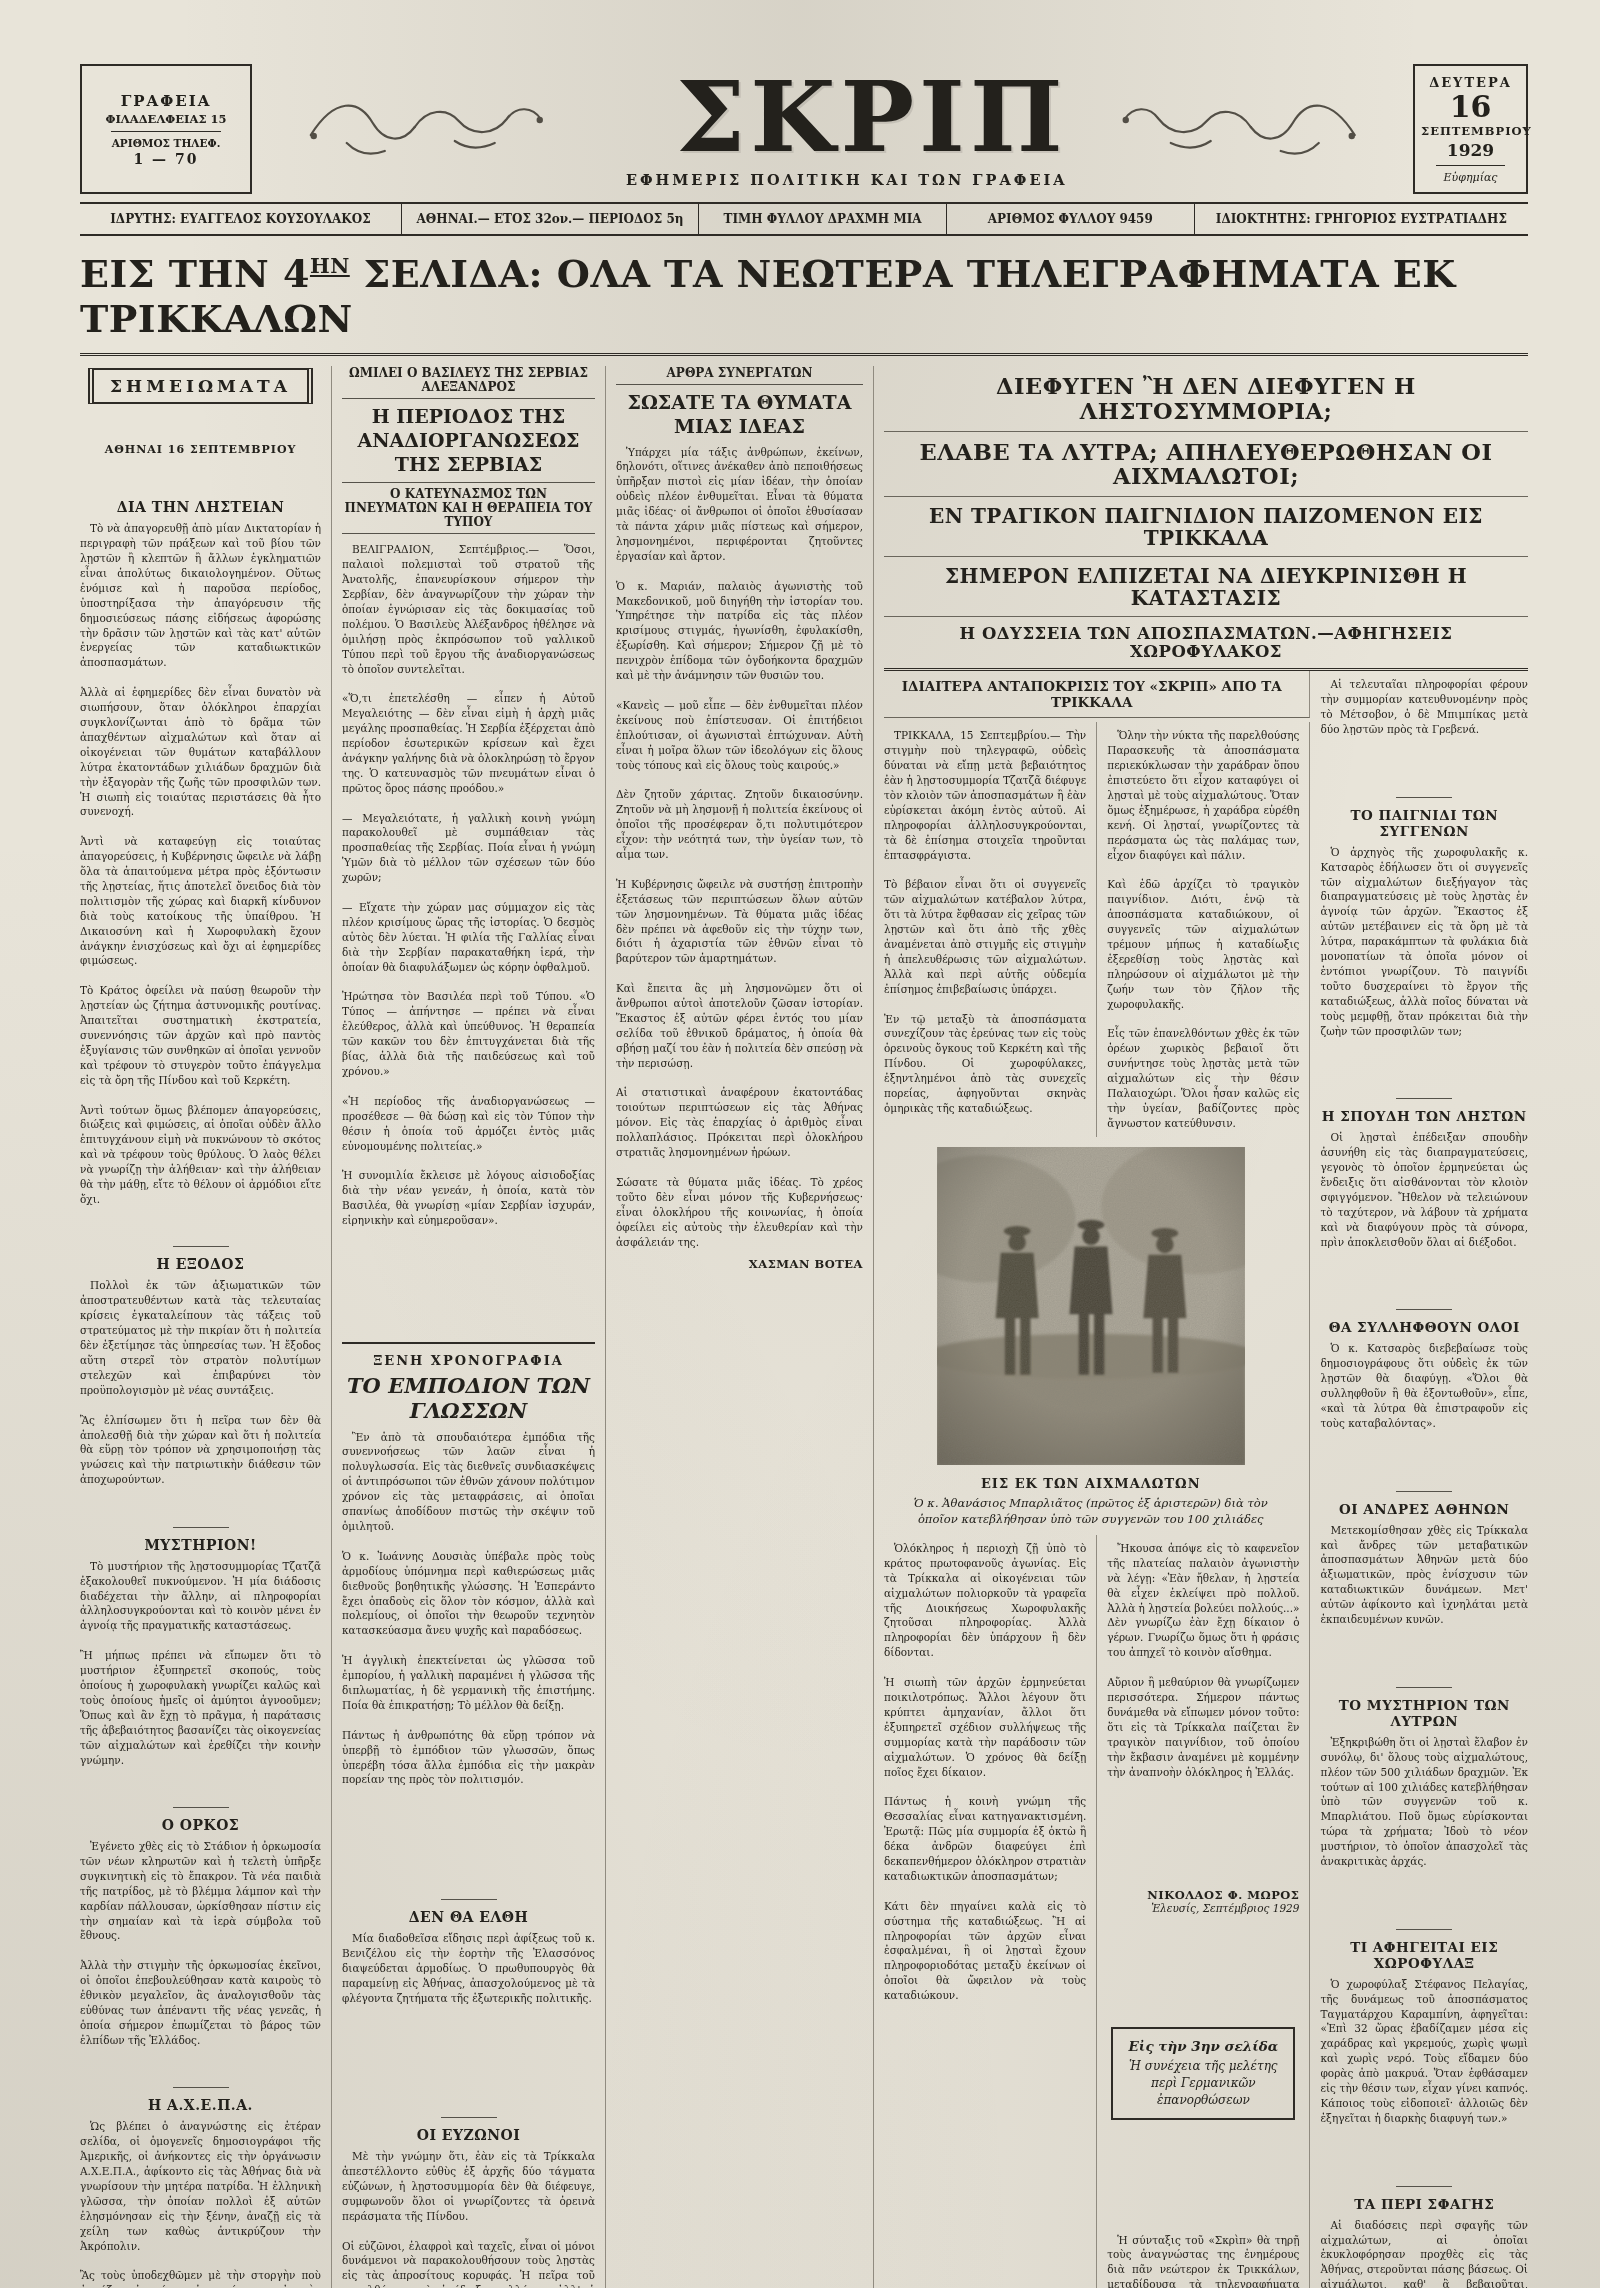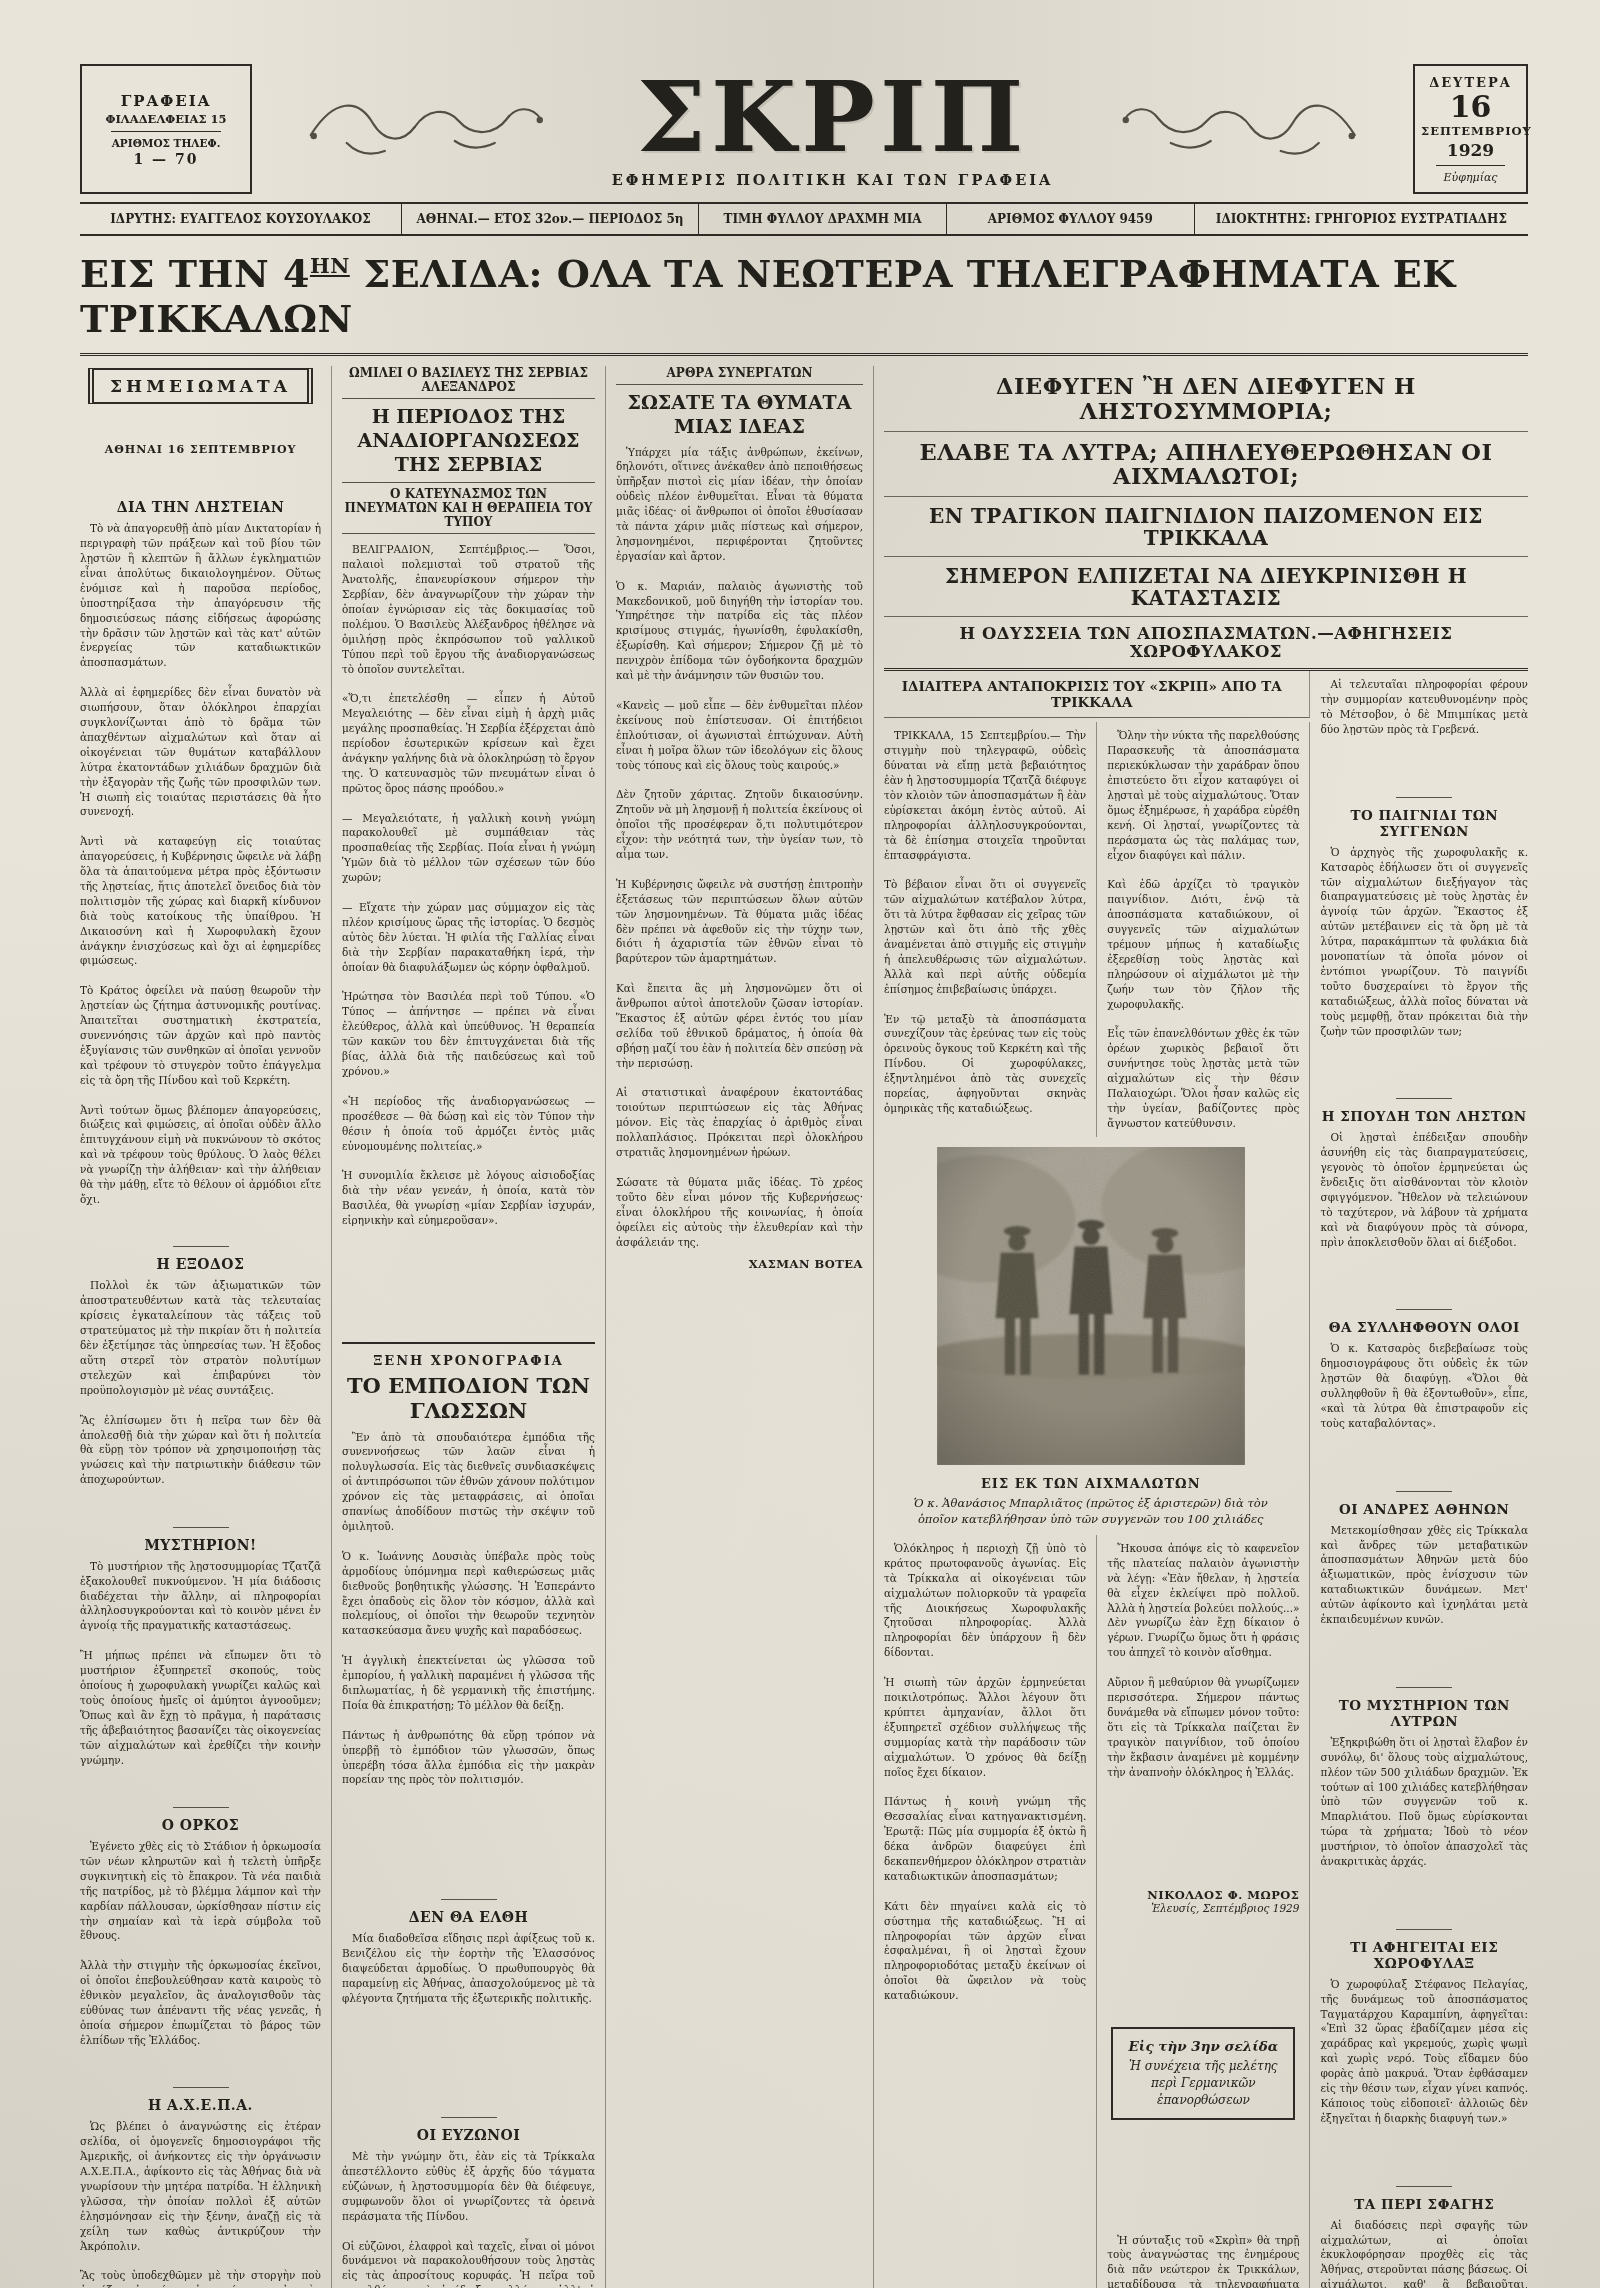--- a/index.html
+++ b/index.html
@@ -22,21 +22,21 @@
     padding: 7px 6px; display: flex; flex-direction: column; justify-content: center; gap: 2px;
   }
   .office-box { width: 172px; }
   .ob-l1 { font-size: 15px; font-weight: 700; letter-spacing: 2px; }
   .ob-l2 { font-size: 11.5px; font-weight: 700; }
   .ob-rule, .db-rule { width: 70%; margin: 3px auto; border-top: 1px solid #2e2b26; }
   .ob-l3 { font-size: 10.5px; font-weight: 700; }
   .ob-l4 { font-size: 14px; font-weight: 700; letter-spacing: 2px; }
   .ornament { flex: 1; height: 84px; align-self: center; opacity: .85; }
   .ornament.flip { transform: scaleX(-1); }
-  .title-wrap { width: 470px; text-align: center; align-self: center; }
+  .title-wrap { width: 470px; text-align: right; align-self: center; }
   .np-title { font-size: 98px; line-height: .95; font-weight: 700; letter-spacing: 5px;
               text-shadow: 2px 2px 0 rgba(46,43,38,.12); }
   .np-subtitle { margin-top: 8px; font-size: 14.5px; font-weight: 700; letter-spacing: 3px; }
   .date-box { width: 115px; }
   .db-day { font-size: 13px; font-weight: 700; letter-spacing: 2px; }
   .db-num { font-size: 30px; font-weight: 700; line-height: 1; }
   .db-month { font-size: 11.5px; font-weight: 700; letter-spacing: 1px; }
   .db-year { font-size: 17px; font-weight: 700; }
   .db-name { font-size: 11px; font-style: italic; }
 
@@ -73,21 +73,21 @@
   .c1-date { text-align: center; font-size: 11px; font-weight: 700; letter-spacing: 1px; margin-bottom: 4px; }
 
   
   .overline { font-size: 12px; font-weight: 700; text-align: center; border-bottom: 1px solid #55524a;
               padding-bottom: 4px; margin-bottom: 6px; }
   .big-title { font-size: 19px; font-weight: 700; text-align: center; line-height: 1.25; margin: 2px 0 6px; }
   .sub-title { font-size: 12px; font-weight: 700; text-align: center; border-top: 1px solid #55524a;
                border-bottom: 1px solid #55524a; padding: 4px 0; margin-bottom: 8px; }
   .kicker2 { margin-top: 12px; text-align: center; font-weight: 700; font-size: 13px; letter-spacing: 2px;
              border-top: 2px solid #2e2b26; padding-top: 9px; }
-  .xeni-title { font-size: 21px; font-weight: 700; text-align: center; margin: 5px 0 7px; }
+  .xeni-title { font-size: 21px; font-weight: 700; text-align: center; margin: 5px 0 7px; font-style: italic; }
 
   
   .right { flex: 1; display: flex; flex-direction: column; }
   .ra-kicker { text-align: center; font-weight: 700; font-size: 15px; letter-spacing: 1.5px;
                border-bottom: 1px solid #55524a; padding: 1px 0 5px; }
   .ra-lines { border-bottom: 3px double #2e2b26; }
   .ra-line { text-align: center; font-weight: 700; border-bottom: 1px solid #6a665c; padding: 8px 0 7px;
              letter-spacing: .5px; line-height: 1.1; }
   .ra-line:nth-child(1), .ra-line:nth-child(2) { font-size: 22.5px; }
   .ra-line:nth-child(3), .ra-line:nth-child(4) { font-size: 20px; }

